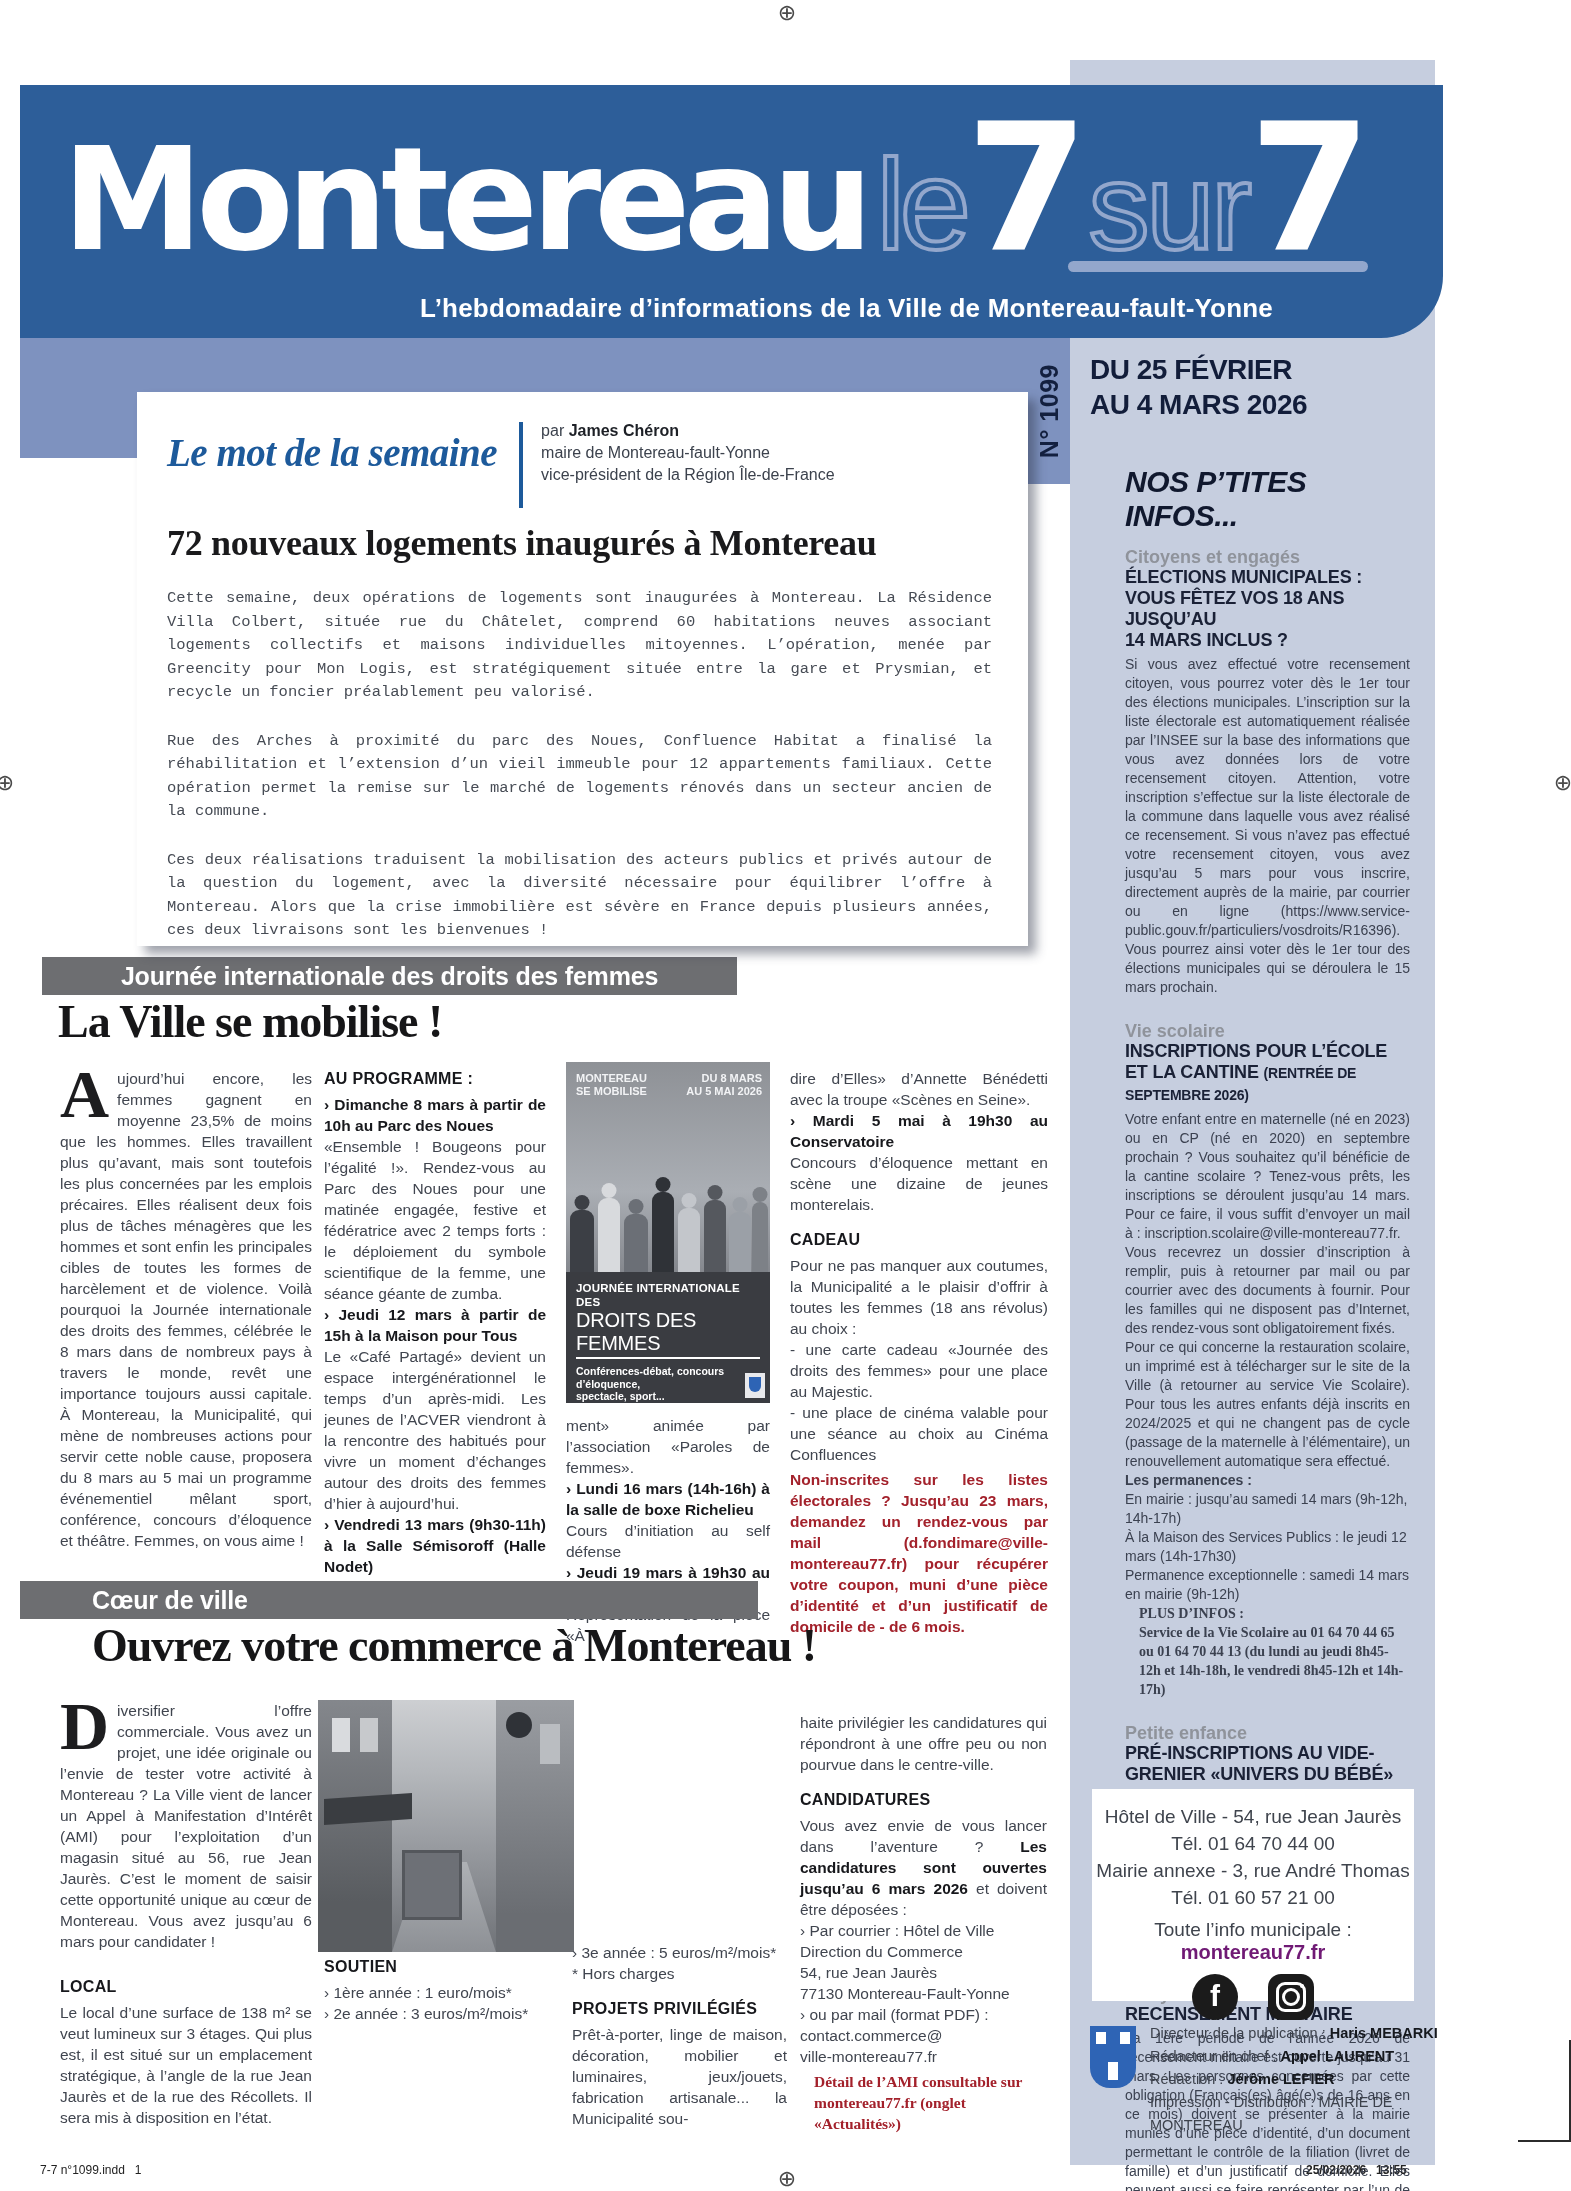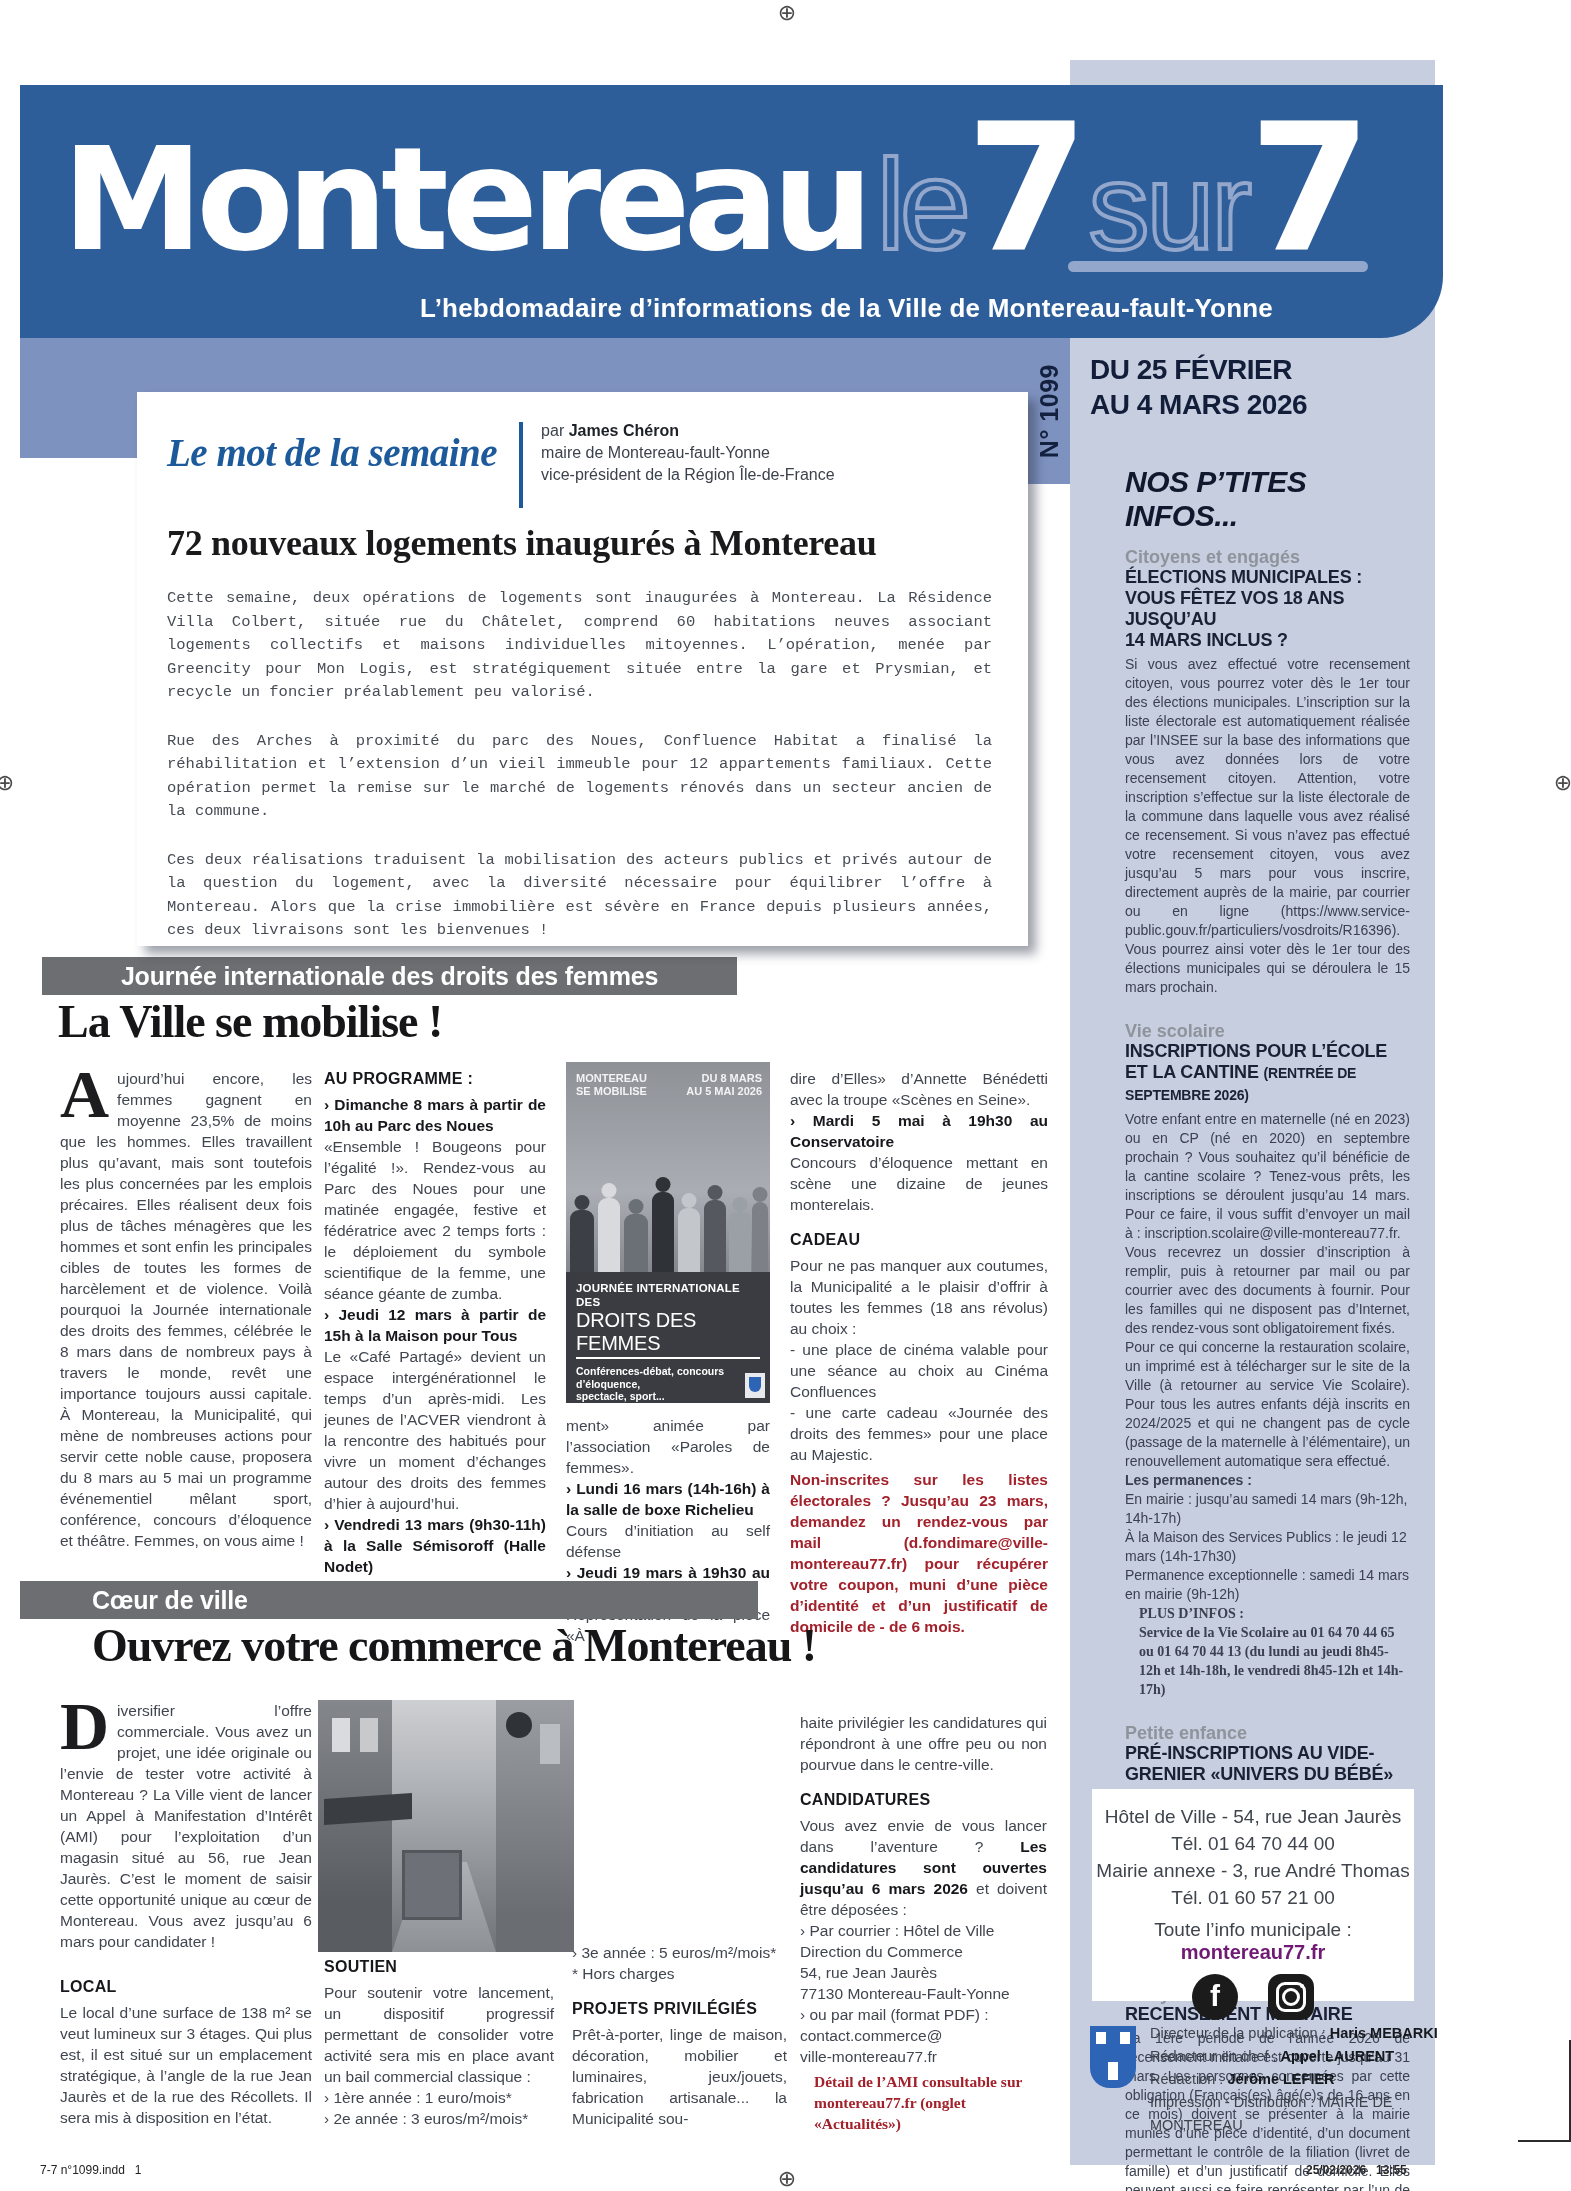--- a/index.html
+++ b/index.html
@@ -242,22 +242,22 @@
     <div class="item-b">› Jeudi 19 mars à 19h30 au Conservatoire</div>
     <div>Représentation de la pièce «À</div>
   </div>
 
   <div class="col" style="left:790px; top:1068px; width:258px;">
     <div>dire d’Elles» d’Annette Bénédetti avec la troupe «Scènes en Seine».</div>
     <div class="item-b">› Mardi 5 mai à 19h30 au Conservatoire</div>
     <div>Concours d’éloquence mettant en scène une dizaine de jeunes monterelais.</div>
     <div class="kicker-h">CADEAU</div>
     <div>Pour ne pas manquer aux coutumes, la Municipalité a le plaisir d’offrir à toutes les femmes (18 ans révolus) au choix :</div>
+    <div>- une carte cadeau «Journée des droits des femmes» pour une place au Majestic.</div>
     <div>- une place de cinéma valable pour une séance au choix au Cinéma Confluences</div>
-    <div>- une carte cadeau «Journée des droits des femmes» pour une place au Majestic.</div>
     <div class="alert-red" style="margin-top:4px;">Non-inscrites sur les listes électorales ? Jusqu’au 23 mars, demandez un rendez-vous par mail (d.fondimare@ville-montereau77.fr) pour récupérer votre coupon, muni d’une pièce d’identité et d’un justificatif de domicile de - de 6 mois.</div>
   </div>
 
   <div class="sec-bar coeur-bar">Cœur de ville</div>
   <div class="headline-serif coeur-headline">Ouvrez votre commerce à Montereau !</div>
 
   <div class="col" style="left:60px; top:1700px; width:252px;">
     <span class="dropcap">D</span><span>iversifier l’offre commerciale. Vous avez un projet, une idée originale ou l’envie de tester votre activité à Montereau ? La Ville vient de lancer un Appel à Manifestation d’Intérêt (AMI) pour l’exploitation d’un magasin situé au 56, rue Jean Jaurès. C’est le moment de saisir cette opportunité unique au cœur de Montereau. Vous avez jusqu’au 6 mars pour candidater !</span>
     <div class="kicker-h" style="margin-top:24px;">LOCAL</div>
     <div>Le local d’une surface de 138 m² se veut lumineux sur 3 étages. Qui plus est, il est situé sur un emplacement stratégique, à l’angle de la rue Jean Jaurès et de la rue des Récollets. Il sera mis à disposition en l’état.</div>
@@ -270,21 +270,20 @@
     <div class="ph ph-awning"></div>
     <div class="ph ph-sign"></div>
     <div class="ph ph-win1"></div>
     <div class="ph ph-win2"></div>
     <div class="ph ph-win3"></div>
     <div class="ph ph-stall"></div>
   </div>
 
   <div class="col" style="left:324px; top:1956px; width:230px;">
     <div class="kicker-h first">SOUTIEN</div>
-    <div>Pour soutenir votre lancement, un dispositif progressif permettant de consolider votre activité sera mis en place avant un bail commercial classique :</div>
     <div style="text-align:left;">› 1ère année : 1 euro/mois*</div>
     <div style="text-align:left;">› 2e année : 3 euros/m²/mois*</div>
   </div>
 
   <div class="col" style="left:572px; top:1942px; width:215px;">
     <div style="text-align:left;">› 3e année : 5 euros/m²/mois*</div>
     <div style="text-align:left;">* Hors charges</div>
     <div class="kicker-h">PROJETS PRIVILÉGIÉS</div>
     <div>Prêt-à-porter, linge de maison, décoration, mobilier et luminaires, jeux/jouets, fabrication artisanale... la Municipalité sou-</div>
   </div>

